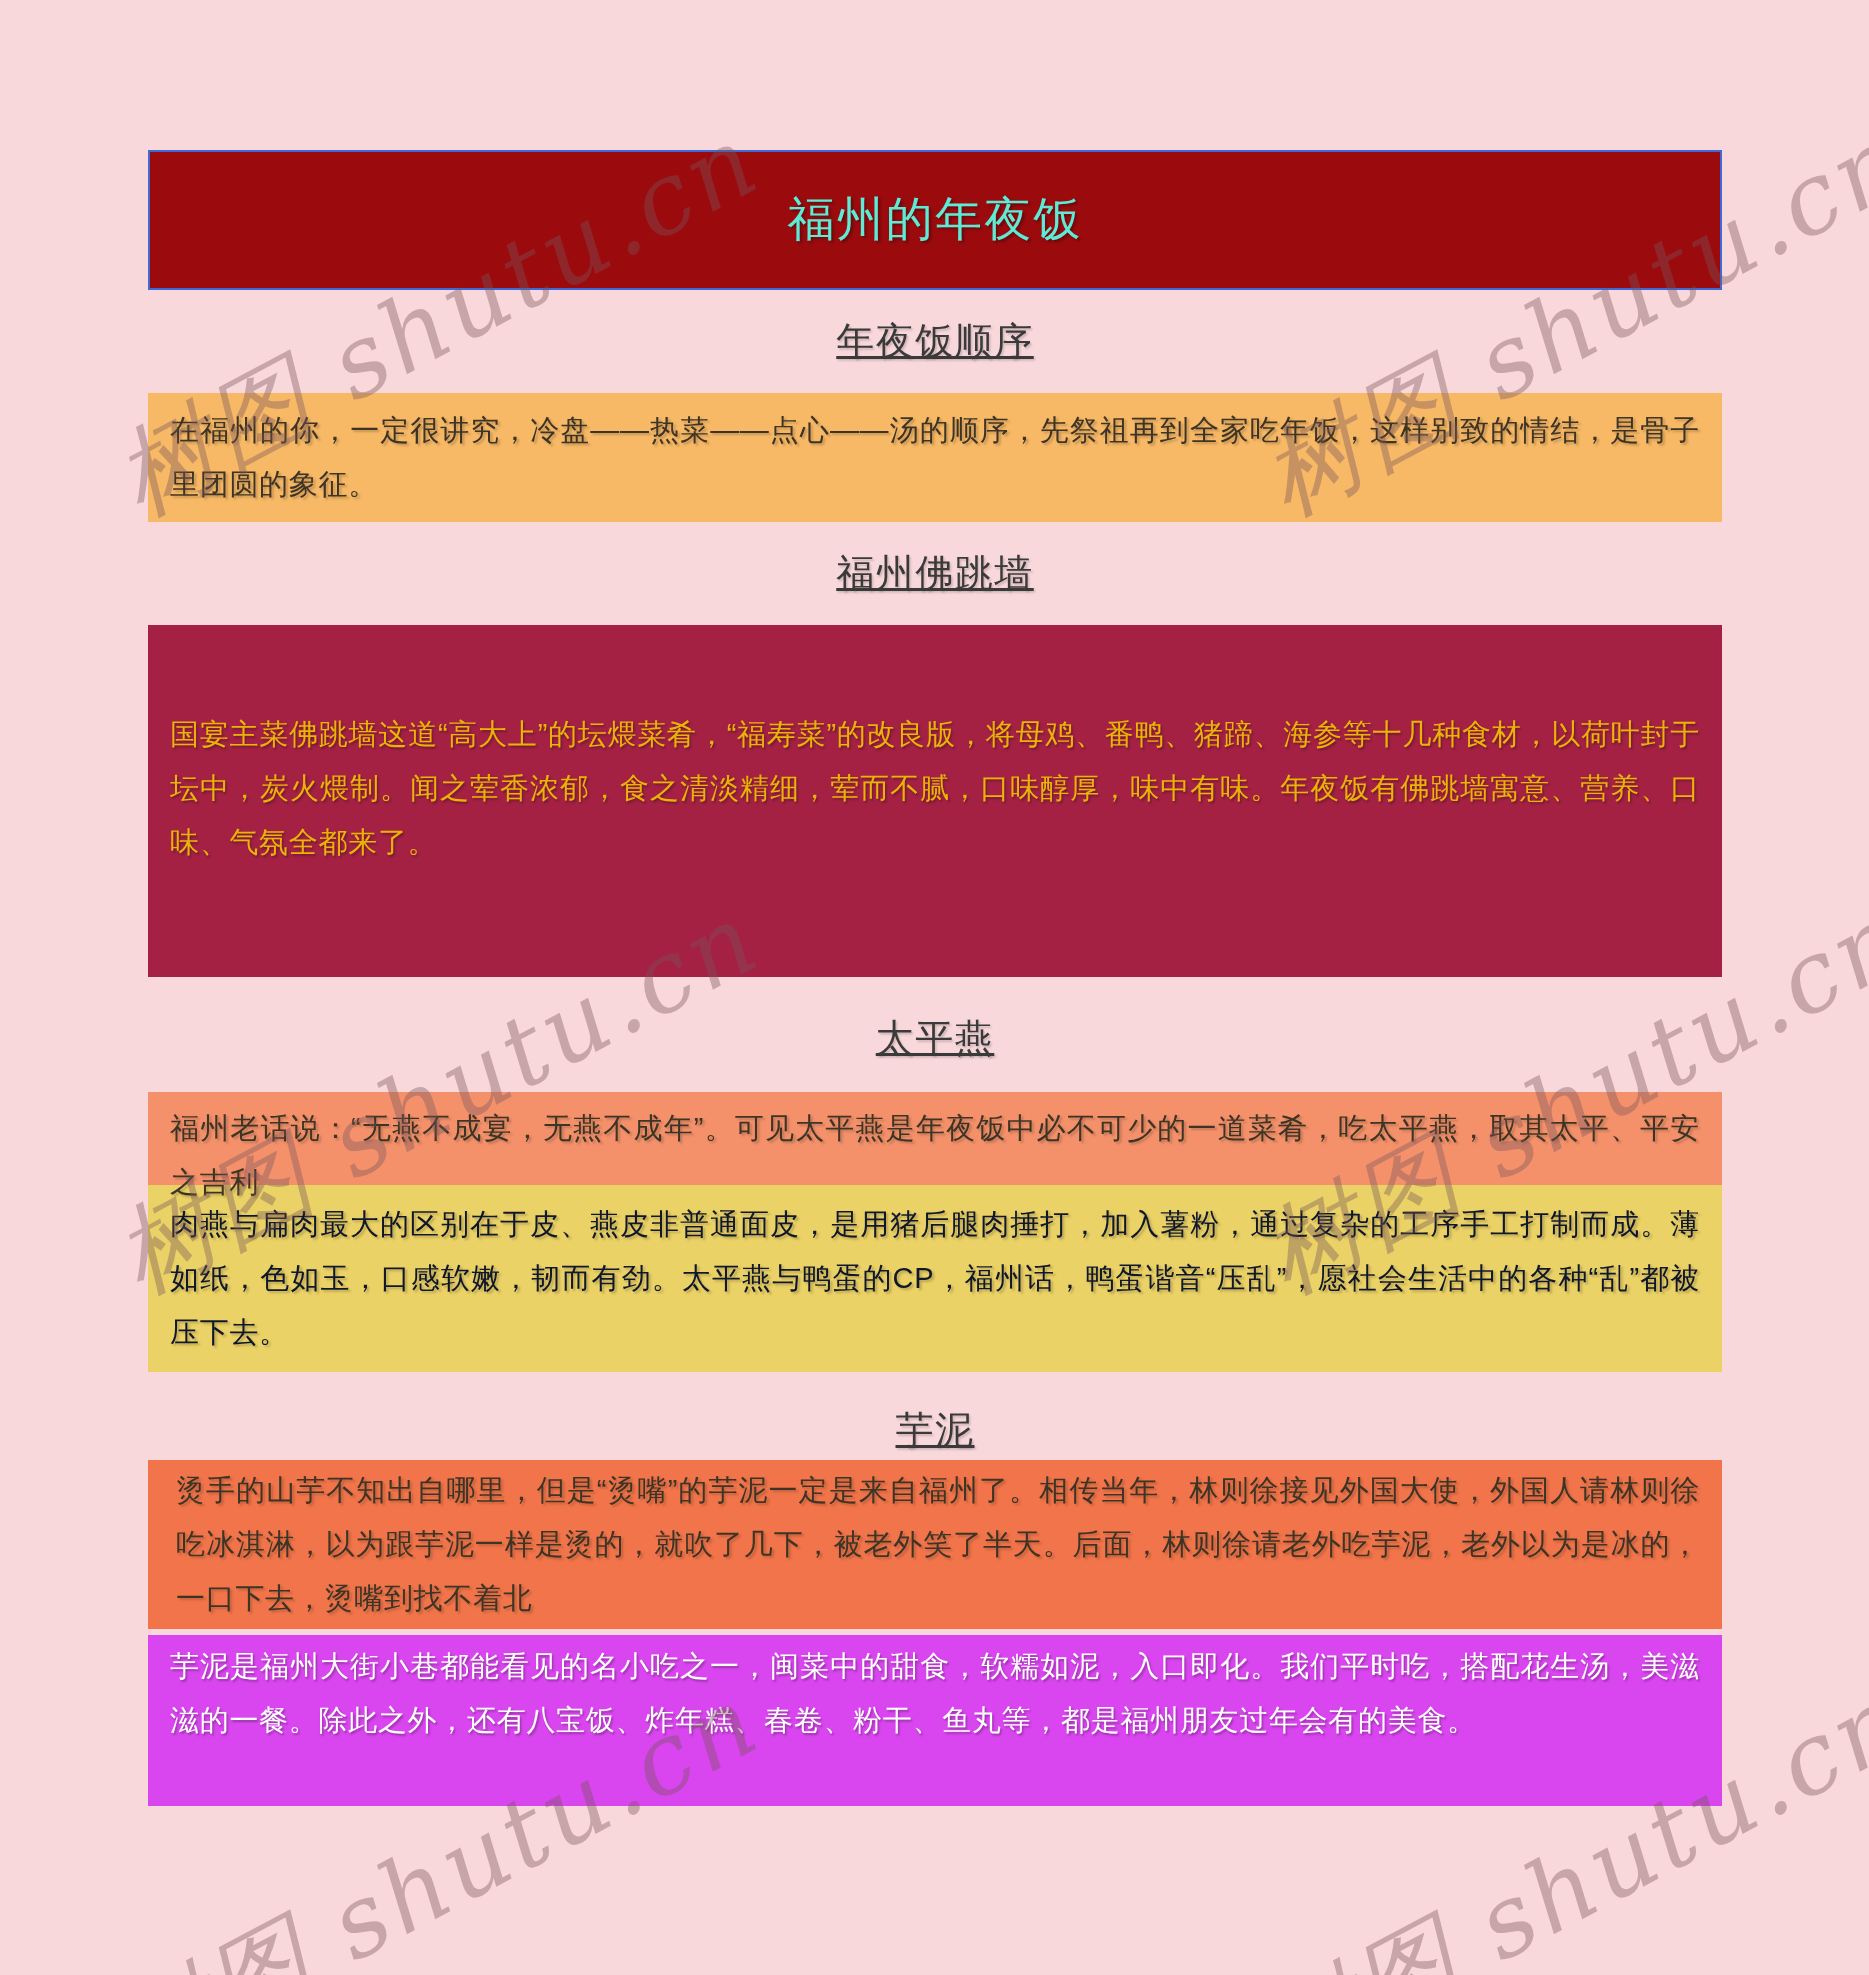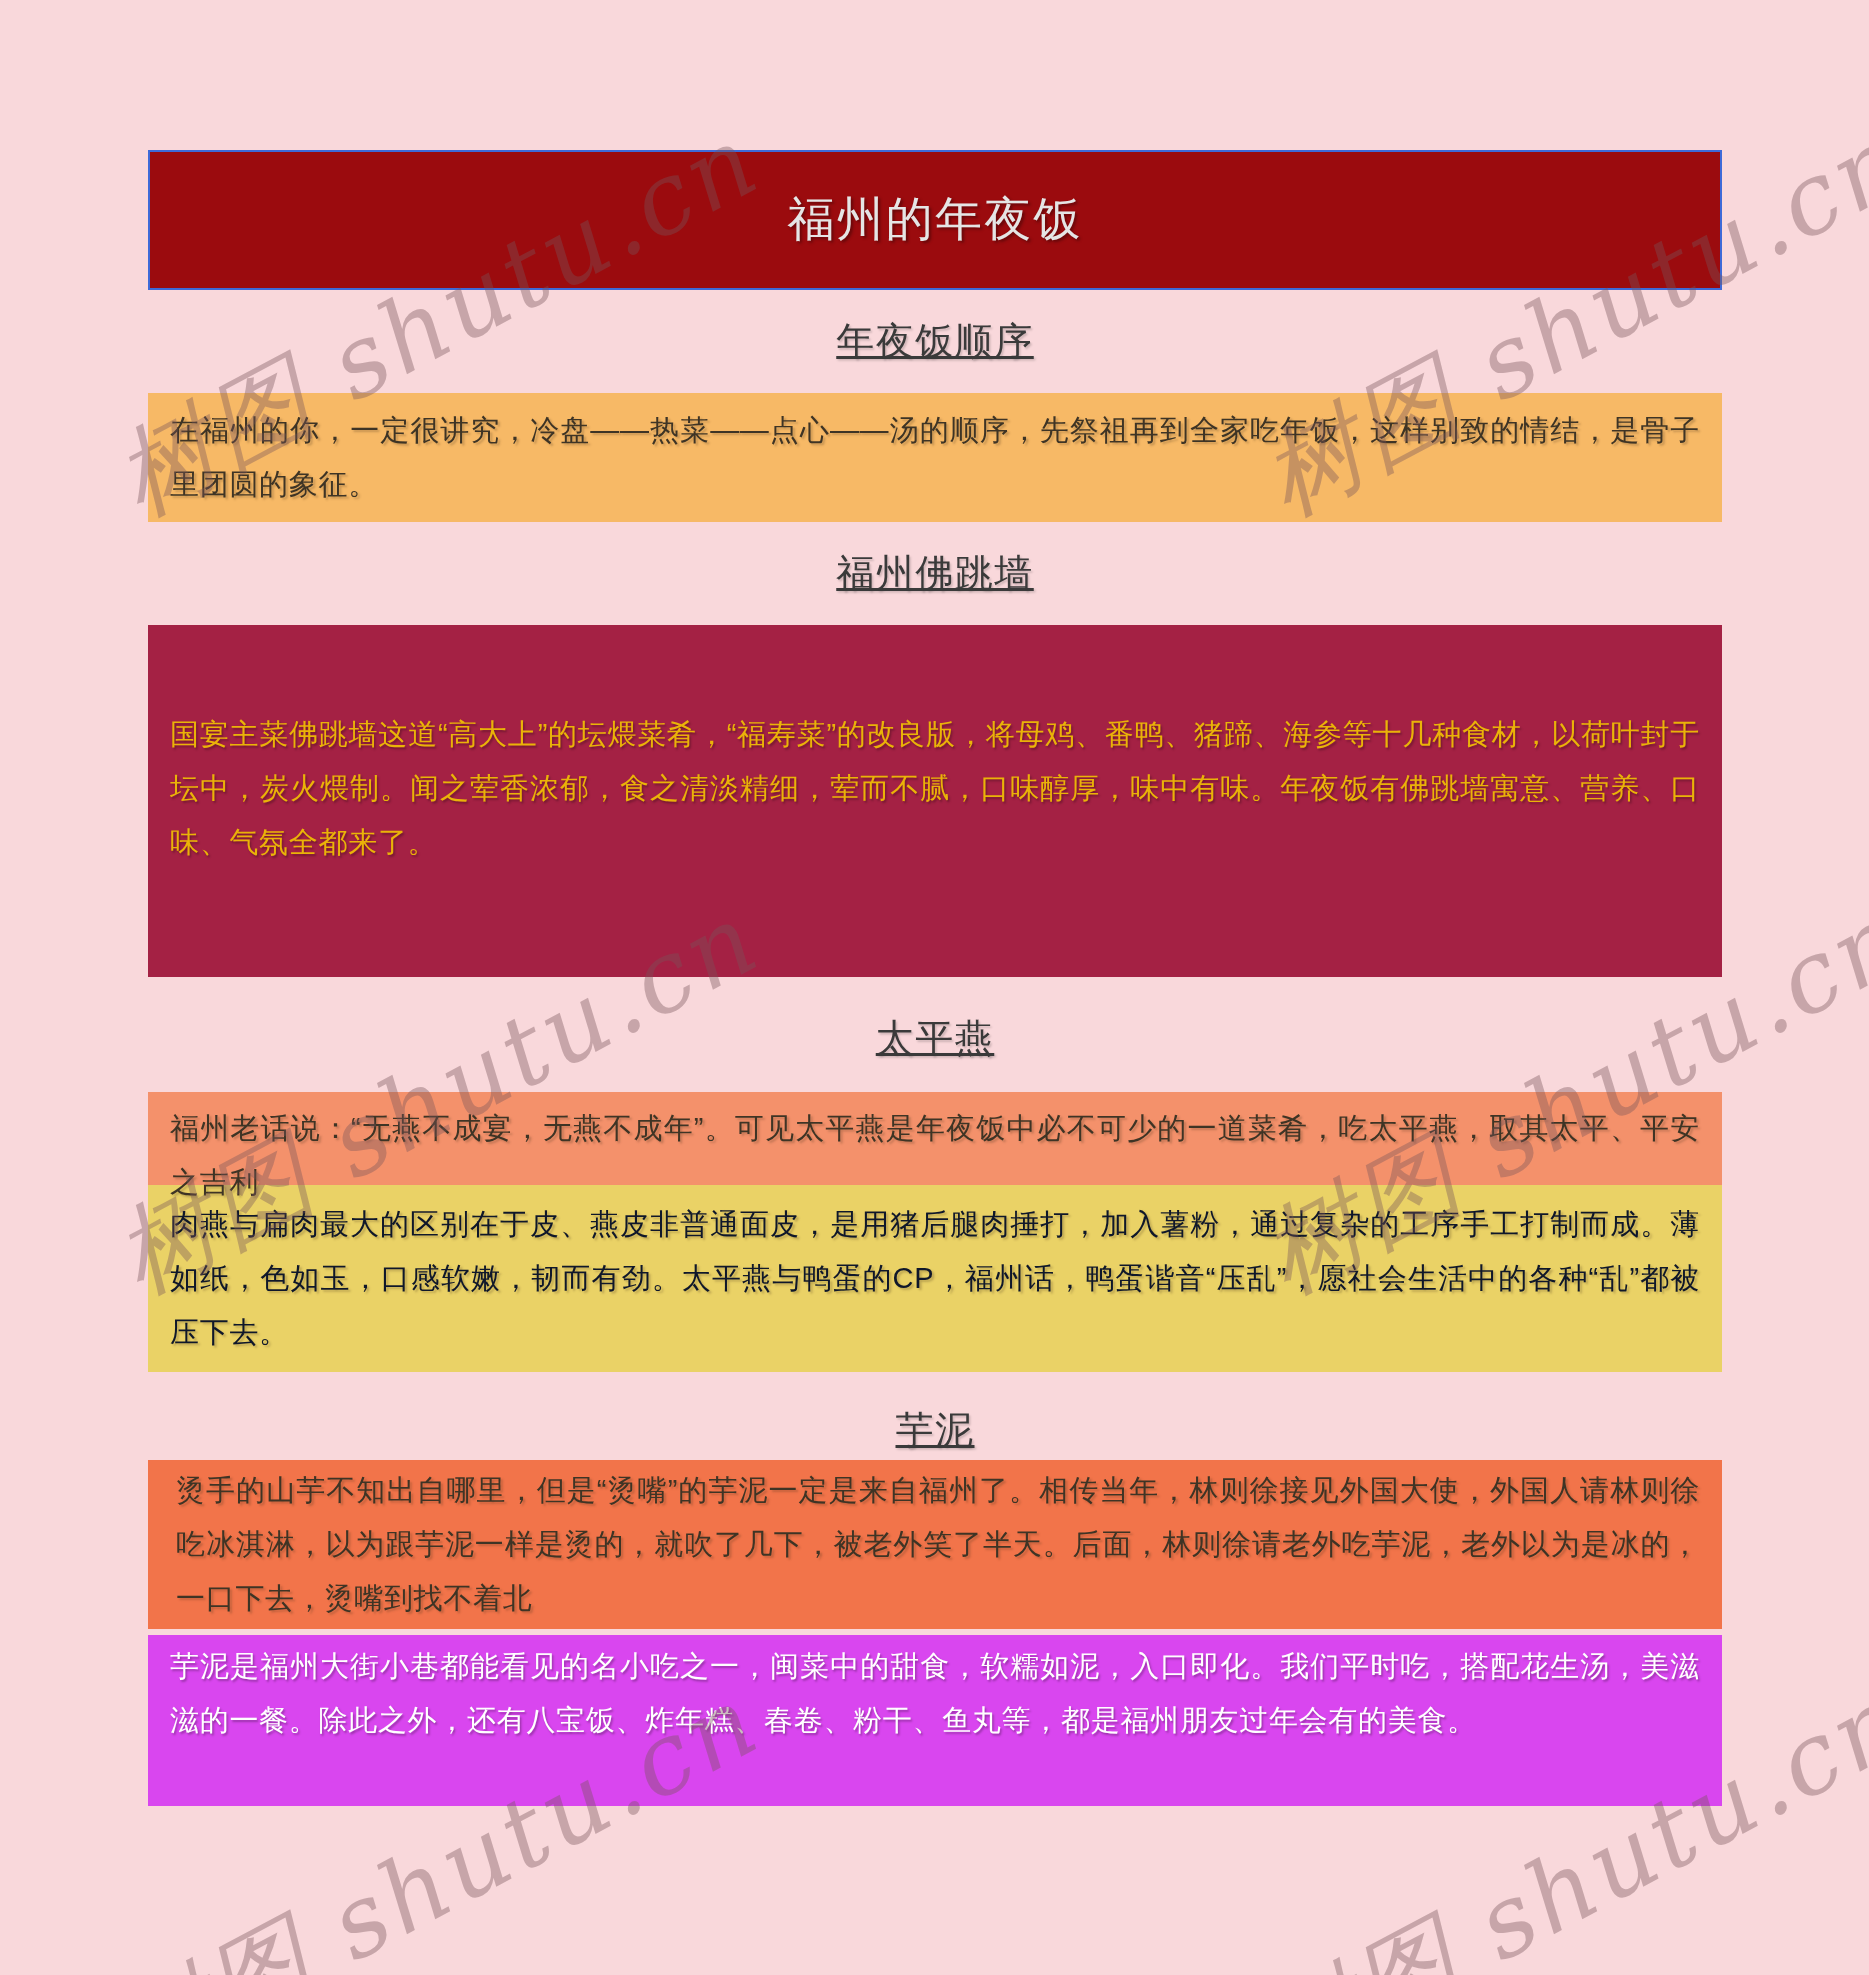--- a/index.html
+++ b/index.html
@@ -53,21 +53,21 @@
   .wm5{left:438px;top:1881px;}
   .wm6{left:1585px;top:1881px;}
 </style>
 </head>
 <body>
 
 <div class="canvas">
 
   <div class="column">
 
-    <div class="title-box" style="background: rgb(155, 11, 14); color: #e5e5e5; border-color: rgb(62, 106, 216); text-align: center;">福州的年夜饭</div>
+    <div class="title-box" style="background: rgb(155, 11, 14); color: #5eead4; border-color: rgb(62, 106, 216); text-align: center;">福州的年夜饭</div>
 
     <div class="heading">年夜饭顺序</div>
 
     <div class="block b-order" style="background: rgb(247, 185, 102); color: rgb(62, 52, 37);">在福州的你，一定很讲究，冷盘——热菜——点心——汤的顺序，先祭祖再到全家吃年饭，这样别致的情结，是骨子里团圆的象征。</div>
 
     <div class="heading">福州佛跳墙</div>
 
     <div class="block b-fo light-text" style="background: rgb(164, 33, 68); color: #eab308;">国宴主菜佛跳墙这道“高大上”的坛煨菜肴，“福寿菜”的改良版，将母鸡、番鸭、猪蹄、海参等十几种食材，以荷叶封于坛中，炭火煨制。闻之荤香浓郁，食之清淡精细，荤而不腻，口味醇厚，味中有味。年夜饭有佛跳墙寓意、营养、口味、气氛全都来了。</div>
 
     <div class="heading h-taiping">太平燕</div>

